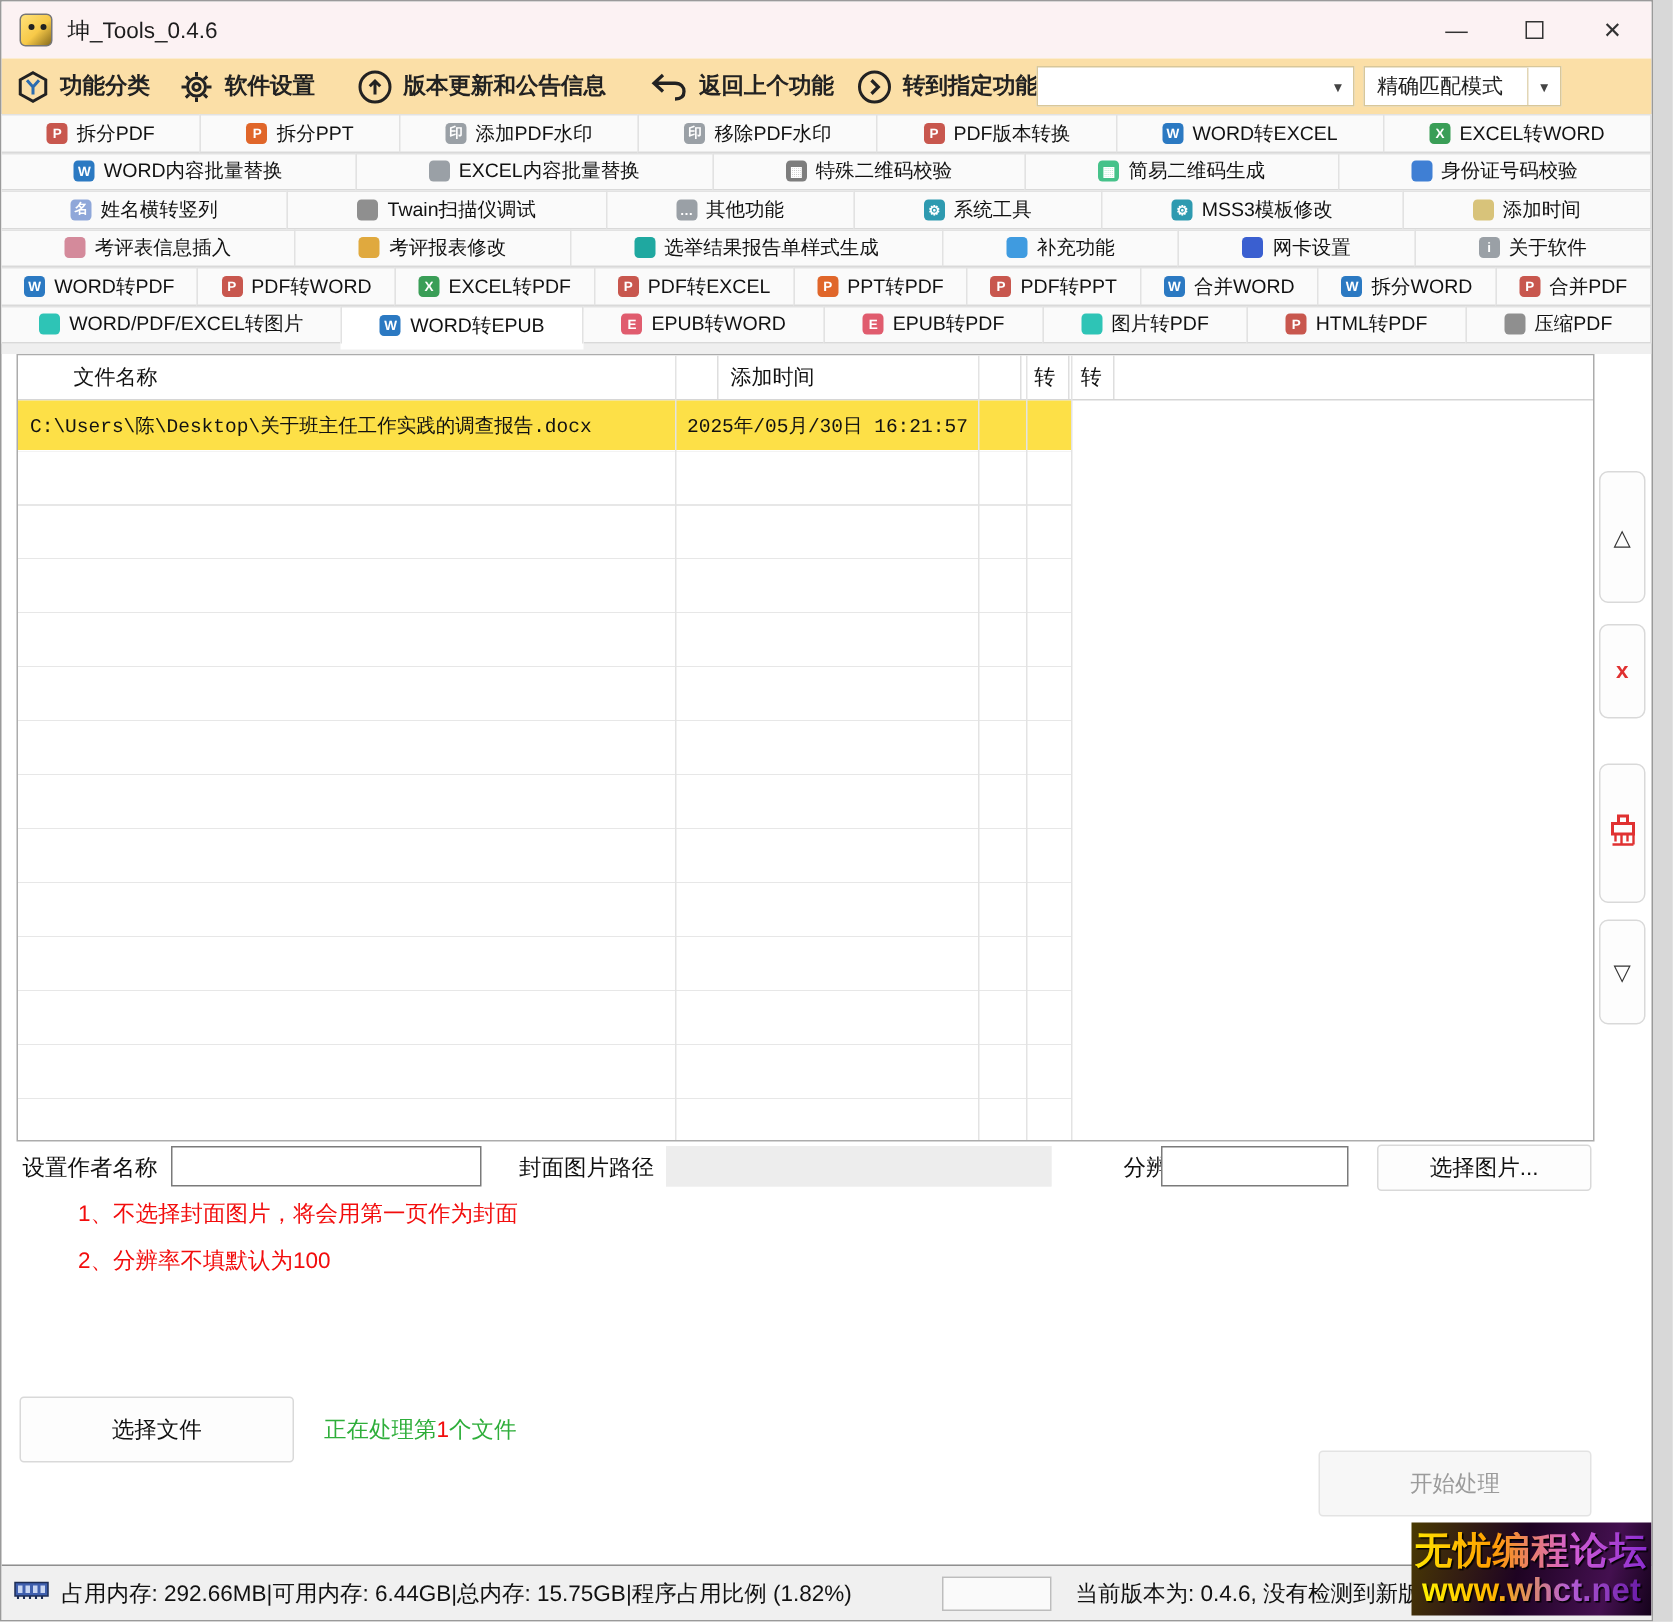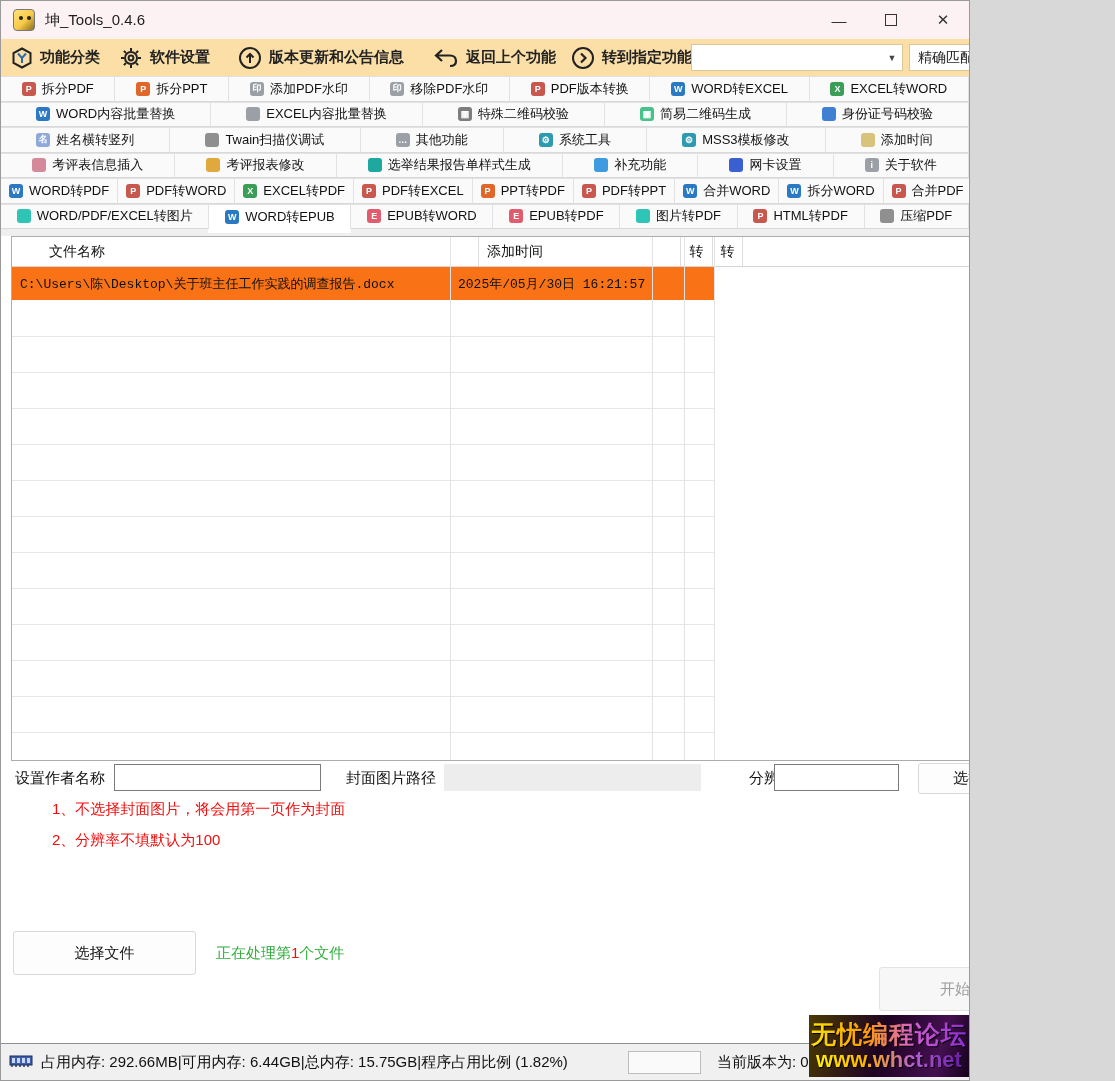--- a/index.html
+++ b/index.html
@@ -1,18 +1,18 @@
 <!DOCTYPE html>
 <html><head>
 <meta charset="utf-8">
 <style>
   * { margin:0; padding:0; box-sizing:border-box; }
   html,body { background:#d8d8d8; font-family:"Liberation Sans", sans-serif; }
   .window {
-    position:relative; width:970px; height:1081px; background:#ffffff;
+    position:relative; width:1102px; height:1081px; background:#ffffff;
     border:1px solid #9a9a9a; overflow:hidden;
   }
   
   .titlebar { position:absolute; left:0; top:0; width:100%; height:38px; background:#fcf2f3; display:flex; align-items:center; }
   .app-icon { width:22px; height:22px; margin-left:12px; border-radius:4px;
     background:linear-gradient(135deg,#ffe27a 0%, #f7c948 55%, #8a6d1d 100%); border:1px solid #777; position:relative; }
   .app-icon:after{content:""; position:absolute; left:5px; top:6px; width:4px;height:4px; background:#222; border-radius:50%; box-shadow:8px 0 0 #222;}
   .app-title { margin-left:10px; font-size:15px; color:#1d1d1d; }
   .win-controls { margin-left:auto; display:flex; height:100%; }
   .win-btn { width:52px; height:100%; display:flex; align-items:center; justify-content:center; font-size:15px; color:#333; cursor:default; }
@@ -31,21 +31,21 @@
     background:#fafafa; border:1px solid #e2e2e2; border-bottom-color:#d9d9d9; margin:0 0 0 -1px;
     font-size:13px; color:#111; white-space:nowrap; padding:0 8px; cursor:default; }
   .tab.active { background:#ffffff; border-bottom:none; position:relative; z-index:3; box-shadow:0 4px 0 0 #ffffff; }
   .tab-icon { width:14px; height:14px; border-radius:3px; flex:0 0 auto; display:flex; align-items:center; justify-content:center;
     font-size:9px; font-weight:bold; color:#fff; }
   
   .filetable { position:absolute; left:10px; top:235px; width:1052px; height:525px; background:#fff; border:1px solid #acacac; }
   .thead { position:absolute; left:0; top:0; width:100%; height:30px; display:flex; border-bottom:1px solid #d6d6d6; background:#fff; font-size:14px; color:#111; }
   .th { display:flex; align-items:center; padding-left:8px; border-right:1px solid #dedede; }
   .th.c-name { width:438px;margin-left:29px; } .th.c-time { width:202px; } .th.c-z1 { width:32px; justify-content:center; padding-left:0;} .th.c-z2 { width:30px; justify-content:center; padding-left:0;}
-  .trow { position:absolute; left:0; top:30px; width:702px; height:33px; background:#f97316; display:flex; align-items:center; font-size:13px; color:#111; font-family:"Liberation Mono", monospace; }
+  .trow { position:absolute; left:0; top:30px; width:702px; height:33px; background:#fde047; display:flex; align-items:center; font-size:13px; color:#111; font-family:"Liberation Mono", monospace; }
   .trow .td-name { width:438px; padding-left:8px; overflow:hidden; white-space:nowrap; }
   .trow .td-time { width:202px; padding-left:8px; white-space:nowrap; }
   .gridlines { position:absolute; left:0; top:64px; width:702px; bottom:0;
     background:repeating-linear-gradient(to bottom, transparent 0 35px, #e7e7e7 35px 36px); }
   .vline { position:absolute; top:0; bottom:0; width:1px; background:#e3e3e3; }
   
   .side-btn { position:absolute; left:1065px; width:31px; background:#fdfdfd; border:1px solid #d9d9d9; border-radius:6px;
     display:flex; align-items:center; justify-content:center; font-size:15px; color:#333; cursor:default; }
   
   .form-label { position:absolute; font-size:15px; color:#111; }

